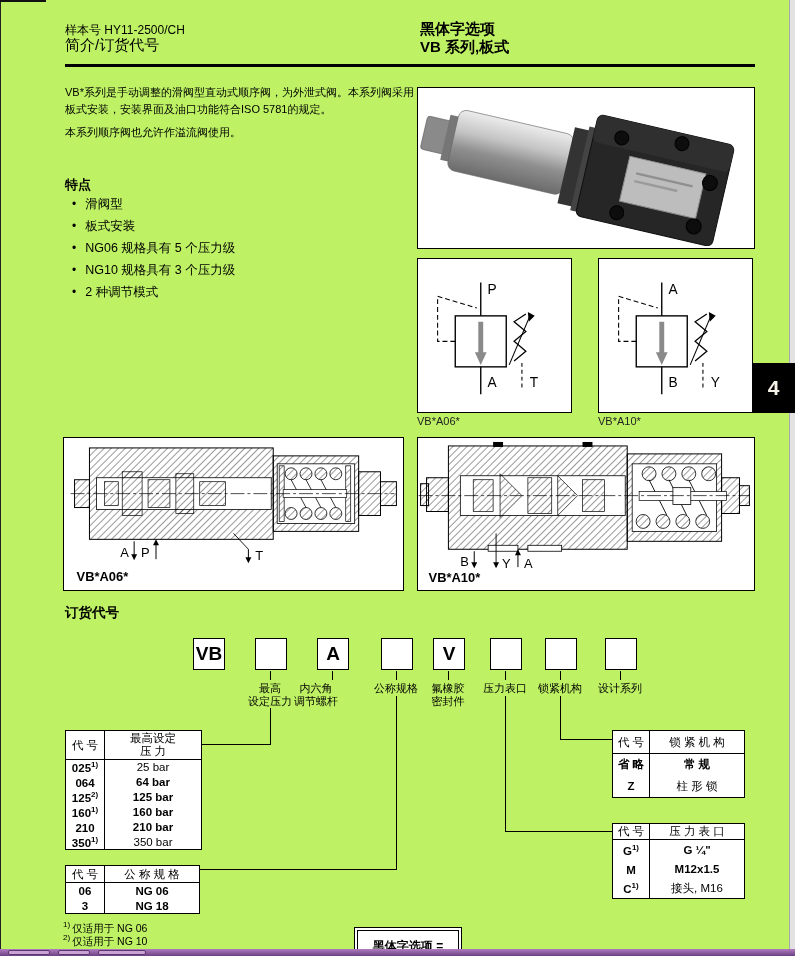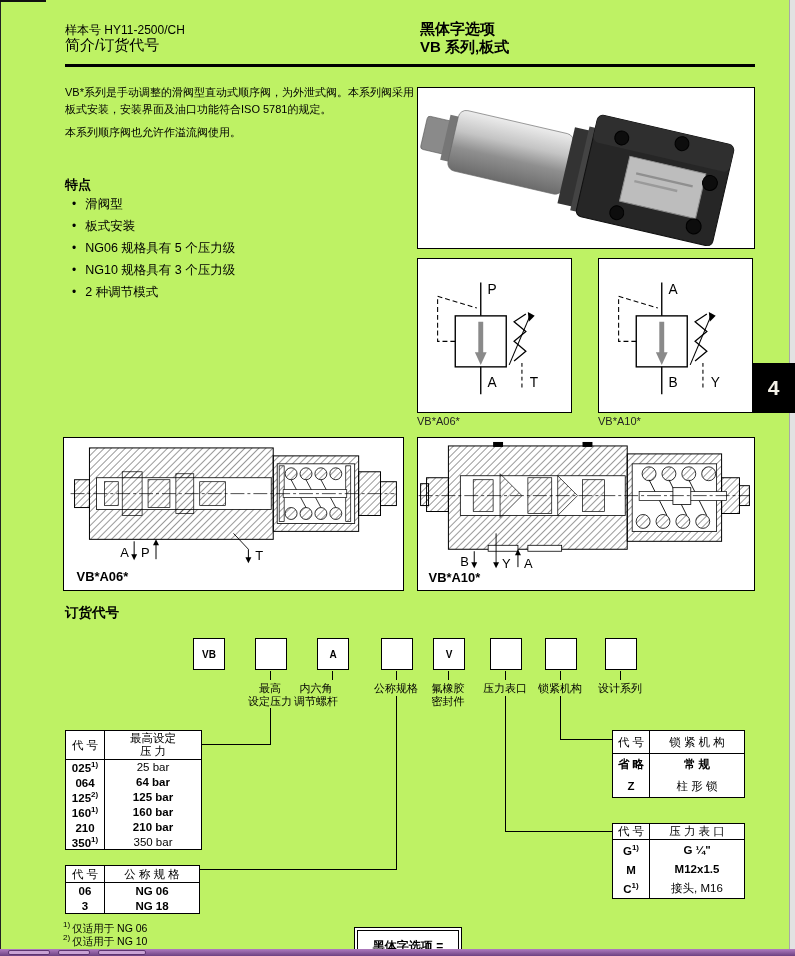--- a/index.html
+++ b/index.html
@@ -36,21 +36,21 @@
   .sym-box{top:258px;width:153px;height:153px;}
   .sym-caption{top:415px;font-size:11px;color:#222;}
   .cs-box{top:437px;height:152px;}
 
   .tab4{left:752px;top:363px;width:43px;height:50px;background:#000;color:#f5f2e8;
         display:flex;align-items:center;justify-content:center;font-size:21px;font-weight:bold;z-index:5;}
 
   
   .ordering-heading{left:65px;top:604px;font-size:13.5px;font-weight:bold;}
   .code-box{top:638px;width:30px;height:30px;border:1.5px solid #000;background:#fff;
-            display:flex;align-items:center;justify-content:center;font-size:10px;font-weight:bold;}
+            display:flex;align-items:center;justify-content:center;font-size:19px;font-weight:bold;}
   .code-label{top:682px;width:80px;transform:translateX(-50%);text-align:center;font-size:11px;line-height:13px;}
   .hline,.vline{background:#000;}
   .vline{width:1px;}
   .hline{height:1px;}
 
   
   .t{position:absolute;border-collapse:collapse;border:1px solid #000;font-size:11.5px;text-align:center;background:#fff;table-layout:fixed;}
   .t td{padding:0;vertical-align:middle;}
   .t .c1{border-right:1px solid #000;}
   .t tr.hdr td{border-bottom:1px solid #000;font-weight:normal;}

